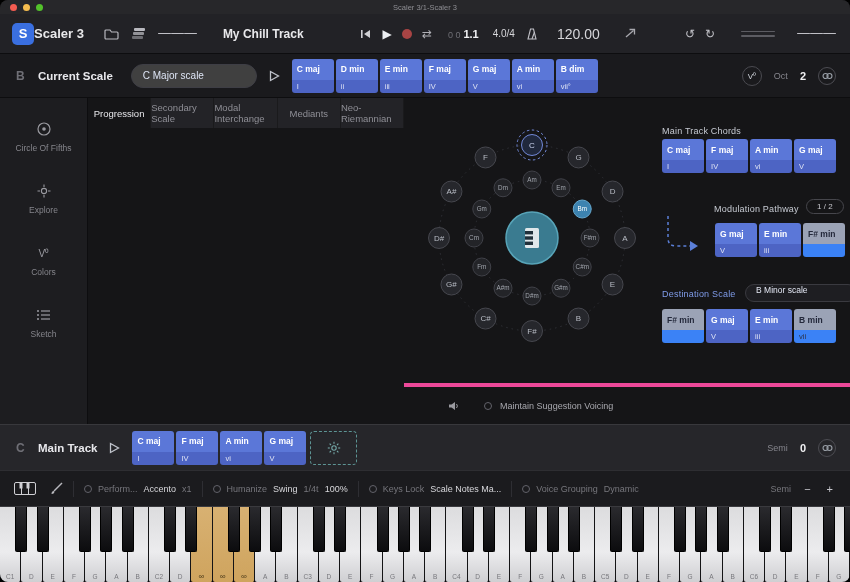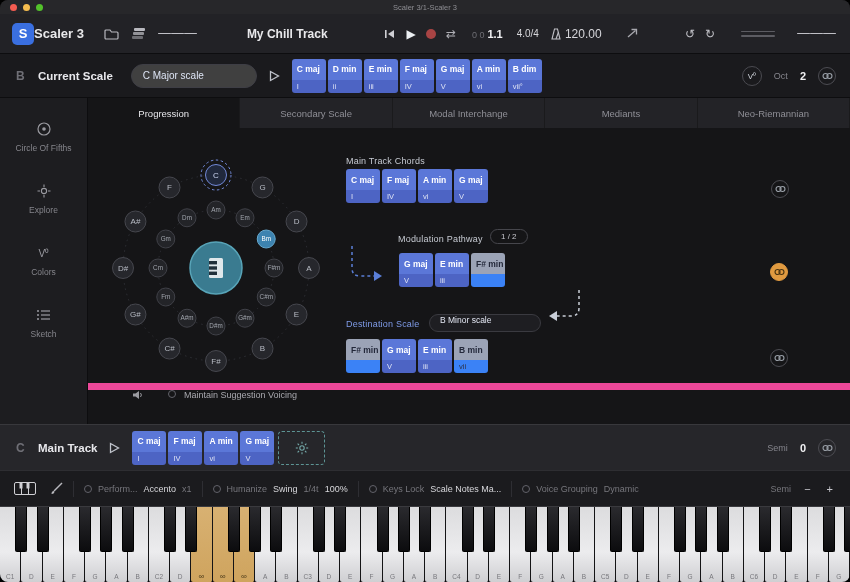--- a/index.html
+++ b/index.html
@@ -11,71 +11,71 @@
   .tl{width:7px;height:7px;border-radius:50%;margin-left:6px}
   .tl.red{background:#f45c51;margin-left:10px}.tl.yel{background:#f6bd4f}.tl.grn{background:#53c22b}
   .tb-title{position:absolute;left:0;right:0;text-align:center;font-size:7.5px;color:#8e8e93}
 
   
   .header{height:40px;background:#222226;border-bottom:1px solid #0d0d0f;display:flex;align-items:center;padding-right:14px}
   .logo{width:22px;height:22px;border-radius:5px;background:#3a6fe0;color:#fff;font-weight:bold;font-size:13px;display:flex;align-items:center;justify-content:center;margin-left:12px}
   .appname{font-size:13px;font-weight:bold;color:#e8e8ea;margin-left:0}
   .hicon{color:#b9b9bf;display:flex;align-items:center}
   .menu-lines i{display:block;width:13px;height:1.5px;background:#c0c0c6;margin:2.2px 0;border-radius:1px}
-  .track-title{font-size:12px;font-weight:bold;color:#e9e9ec;margin-left:50px}
+  .track-title{font-size:12px;font-weight:bold;color:#e9e9ec;margin-left:26px}
   .rec-dot{width:10px;height:10px;border-radius:50%;background:#a84444;margin-left:10px}
   .glyph-btn{font-size:12px;color:#c0c0c6;line-height:1}
   .pos{margin-left:16px;display:flex;align-items:baseline;gap:3px}
   .posdim{font-size:9px;color:#6e6e74}
   .posval{font-size:11px;font-weight:bold;color:#f2f2f4}
   .sig{font-size:10px;color:#d6d6da;margin-left:14px}
-  .tempo{font-size:12px;color:#d6d6da;margin-left:4px}
+  .tempo{font-size:14px;color:#d6d6da;margin-left:20px}
   .drag-handle{margin-left:26px}
   .drag-handle i{display:block;width:34px;height:1.5px;background:#5c5c62;margin:3px 0;border-radius:1px}
 
   
   .srow{height:44px;background:#1a1a1d;border-bottom:1px solid #0d0d0f;display:flex;align-items:center;padding-right:14px}
   .trow{height:46px;background:#26262a;border-top:1px solid #38383c;display:flex;align-items:center;padding-right:14px}
   .sec-letter{font-size:12px;font-weight:bold;color:#6f6f76;margin-left:16px;width:10px}
   .row-title{font-size:11.5px;font-weight:bold;color:#e8e8ec;margin-left:12px}
   .dropdown{background:#404040;border:1px solid #3e3e45;border-radius:12px;color:#dde4f4;font-size:10px;display:flex;align-items:center;justify-content:space-between;padding:0 11px;height:24px}
   .play-o{margin-left:12px;display:flex;align-items:center}
   .chip-row{display:flex;gap:2px}
-  .chip{width:34px;height:34px;border-radius:3px;overflow:hidden;display:flex;flex-direction:column}
+  .chip{width:42px;height:34px;border-radius:3px;overflow:hidden;display:flex;flex-direction:column}
   .chip-name{flex:1;display:flex;align-items:center;padding-left:5px;font-size:8.5px;font-weight:bold;color:#fff;background:#5b77d8}
   .chip-numeral{height:13px;display:flex;align-items:center;padding-left:5px;font-size:7.5px;color:rgba(255,255,255,.82);background:#4d64c4}
   .chip.gray .chip-name{background:#9ba3b6;color:#23283a}
   .chip.gray .chip-numeral{background:#3b82f6;color:#2c3146}
   .right-cluster{margin-left:auto;display:flex;align-items:center;gap:12px}
   .circ-btn{width:20px;height:20px;border:1px solid #4a4a50;border-radius:50%;color:#cfd3da;font-size:8px;display:flex;align-items:center;justify-content:center}
   .mini-label{font-size:9px;color:#85858c}
   .mini-val{font-size:11px;font-weight:bold;color:#f0f0f2}
   .link-btn{width:18px;height:18px;border:1px solid #4c4c52;border-radius:50%;display:flex;align-items:center;justify-content:center;color:#9aa0a8;background:transparent}
   .link-btn.orange{background:#e09a40;border-color:#e09a40;color:#483310}
   .suggest-box{width:47px;height:34px;border:1.5px dashed #5d9494;border-radius:4px;display:flex;align-items:center;justify-content:center;margin-left:4px;color:#74a8a8}
 
   
   .body{height:326px;display:flex}
   .sidebar{width:88px;background:#1d1d20;border-right:1px solid #0d0d0f;padding-top:8px}
   .side-item{height:62px;display:flex;flex-direction:column;align-items:center;justify-content:center;gap:5px;color:#85858b;cursor:pointer}
   .side-item .side-icon{color:#9a9aa0;display:flex;align-items:center;justify-content:center;height:17px}
   .side-label{font-size:8.5px;text-align:center;line-height:1.25;max-width:64px}
   .side-item.active{background:#2a2a2f;color:#d6d6da}
   .side-item.active .side-icon{color:#d6d6da}
-  .content{flex:1;display:flex;flex-direction:column}
+  .content{flex:1;display:flex;flex-direction:row}
   .tabs{height:30px;display:flex;background:#232327}
   .tab{flex:1;display:flex;align-items:center;justify-content:center;font-size:9.5px;color:#8f8f96;border-right:1px solid #1a1a1c;cursor:pointer}
   .tab.active{background:#151517;color:#e6e6ea}
   .main{flex:1;position:relative;background:#151517}
   .abs{position:absolute}
   .mlabel{position:absolute;font-size:9px;color:#c6cad2;letter-spacing:.2px}
   .dest-label{color:#7f9be8}
   .pill{position:absolute;border:1px solid #46464c;border-radius:8px;padding:2px 10px;font-size:8px;color:#c8c8ce}
   .sm-dropdown{position:absolute;height:18px;width:112px;background:#1e1e22;border:1px solid #3a3a40;border-radius:9px;color:#e2e6f2;font-size:8.5px;display:flex;align-items:flex-start;padding:0 10px}
-  .main-footer{position:absolute;left:0;right:0;bottom:0;height:41px;border-top:7px solid #ec4899;display:flex;align-items:flex-start;color:#9a9aa0}
+  .main-footer{position:absolute;left:0;right:0;bottom:0;height:41px;border-top:4px solid #ec4899;display:flex;align-items:center;color:#9a9aa0}
   .radio{width:8px;height:8px;border:1px solid #62626a;border-radius:50%;display:inline-block}
   .footer-label{font-size:9px;color:#a8a8ae;margin-left:8px}
 
   
   .toolbar{height:36px;background:#1b1b1e;border-top:1px solid #2e2e32;display:flex;align-items:center;padding:0 14px;font-size:9px}
   .tdiv{width:1px;height:16px;background:#2e2e33;margin:0 10px}
   .tgray{color:#76767c;margin-left:6px}
   .twhite{color:#d8d8dc;margin-left:6px}
   .tbtn{color:#c6c6cc;font-size:11px;padding:0 3px}
   .toolbar .radio{margin-left:0}

